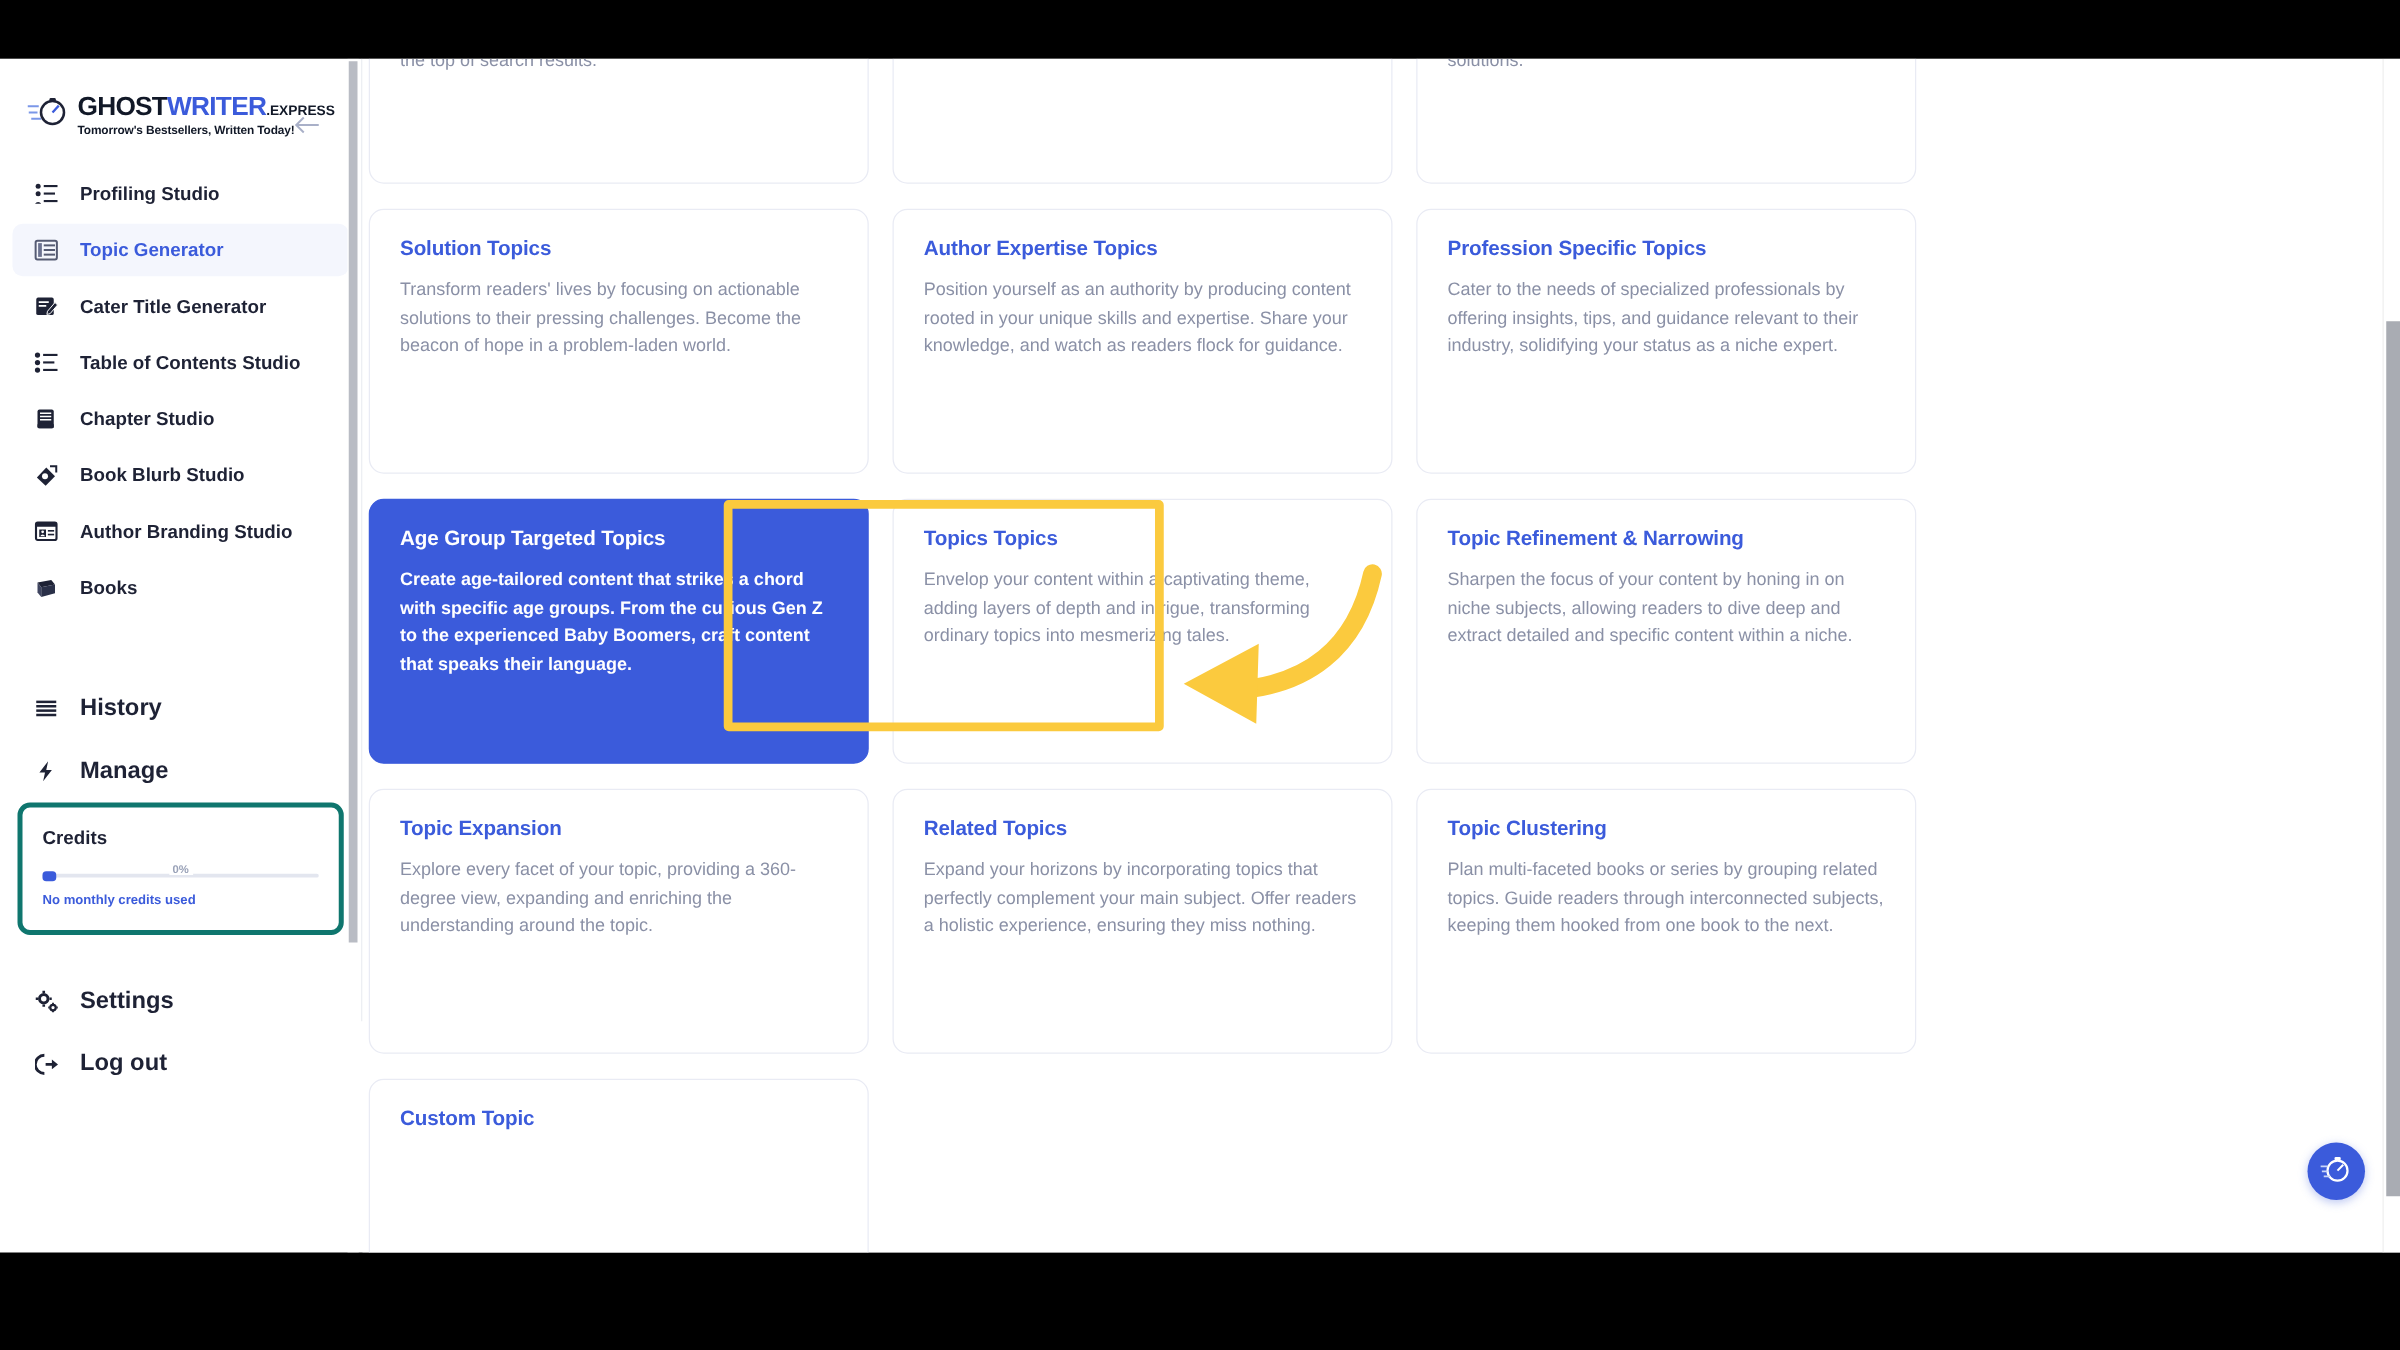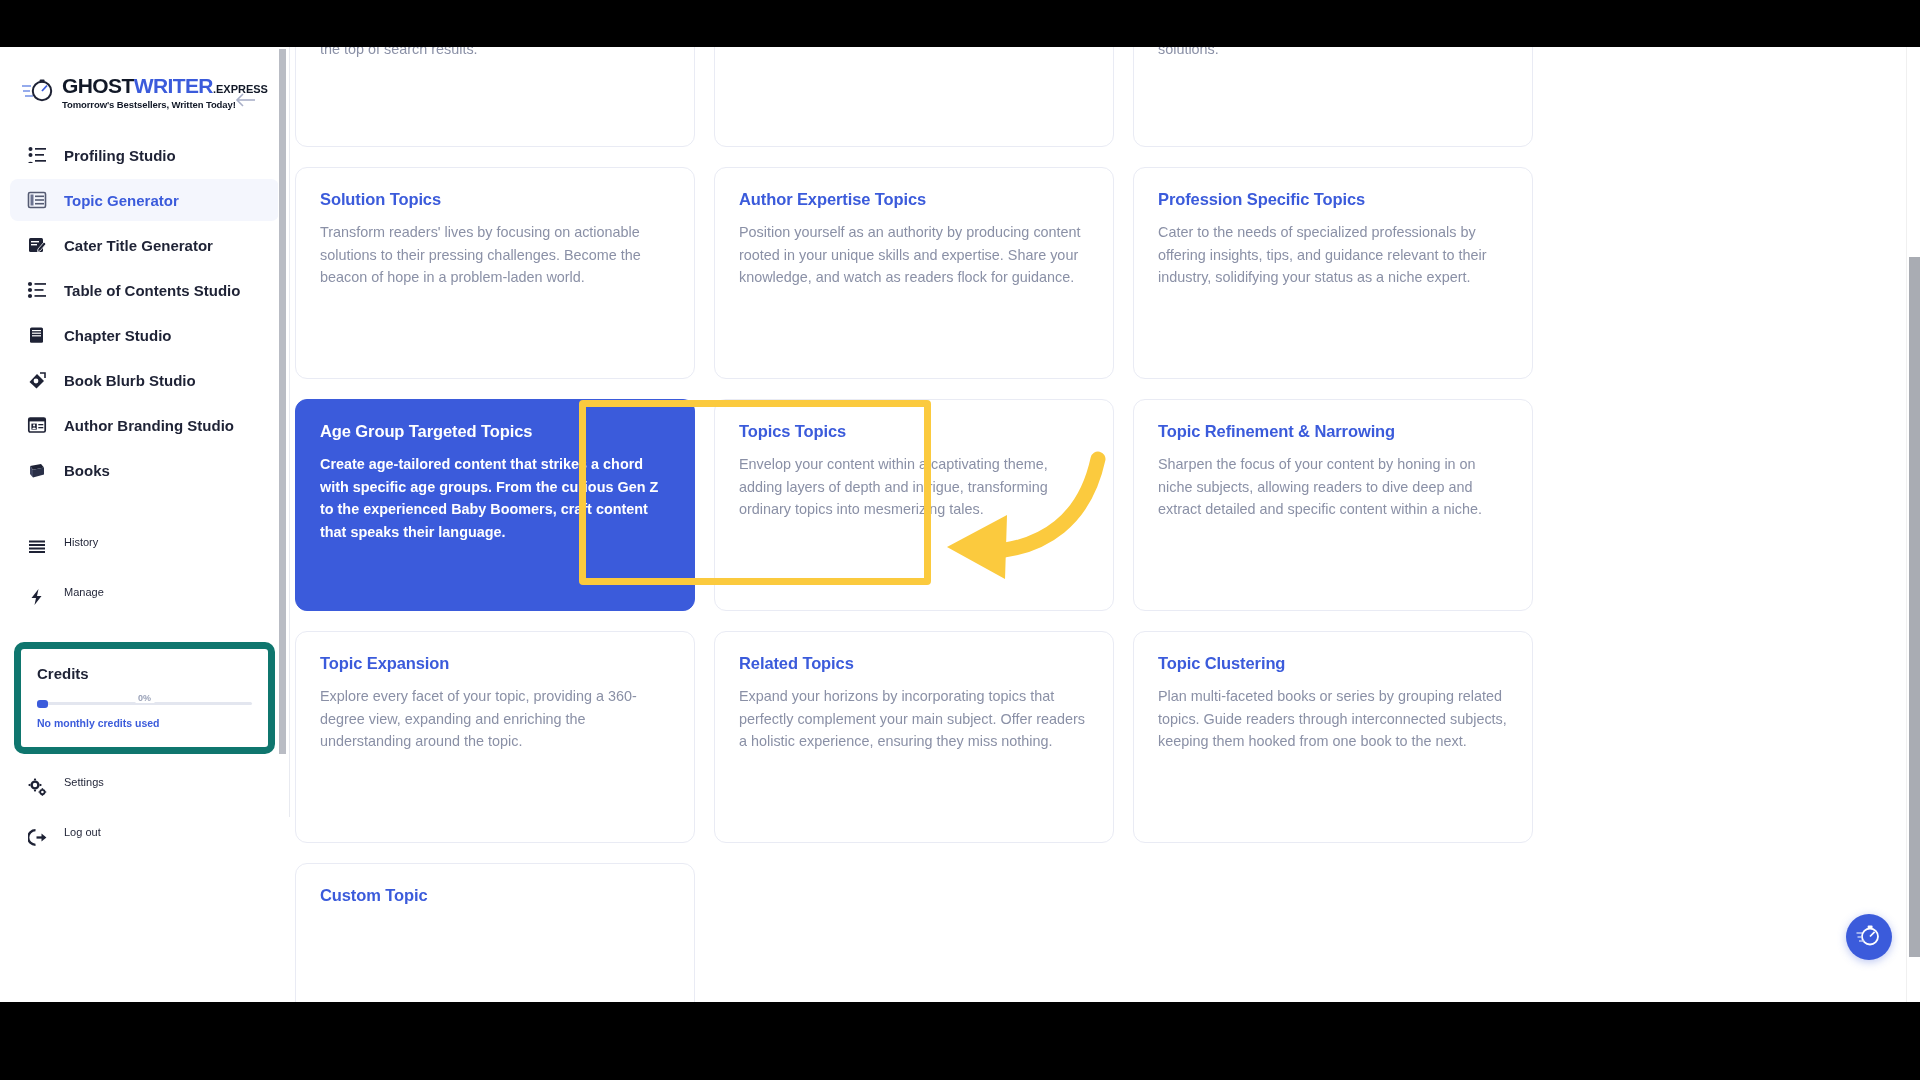--- a/index.html
+++ b/index.html
@@ -61,31 +61,31 @@
     height: 42px; margin: 3px 10px; padding-left: 16px;
     border-radius: 8px; cursor: pointer;
     color: #1e2235; font-size: 15px; font-weight: 600;
     white-space: nowrap;
   }
   .nav-item.active { background: #f4f6fd; color: #3b5bdb; }
   .nav-item .nav-ico { width: 22px; height: 22px; flex: 0 0 22px; display: flex; align-items: center; justify-content: center; }
   .nav-gap { height: 34px; }
 
   .nav-item-light {
-    display: flex; align-items: flex-start; gap: 16px;
+    display: flex; align-items: flex-end; gap: 16px;
     height: 42px; margin: 8px 10px; padding-left: 16px;
     border-radius: 8px; cursor: pointer;
-    color: #1e2235; font-size: 11px; font-weight: 400;
+    color: #1e2235; font-size: 19px; font-weight: 700;
   }
   .nav-item-light .nav-ico { width: 22px; height: 22px; flex: 0 0 22px; display: flex; align-items: center; justify-content: center; }
 
   
   #credits-card {
     margin: 14px 14px 0 14px;
-    border: 7px solid #0f766e;
+    border: 4px solid #0f766e;
     border-radius: 10px;
     padding: 16px 16px 18px 16px;
     background: #fff;
   }
   #credits-title { font-size: 15px; font-weight: 700; color: #1e2235; }
   .credits-bar-wrap {
     position: relative; margin-top: 16px; height: 10px;
   }
   .credits-track {
     position: absolute; left: 0; right: 0; top: 4px;

